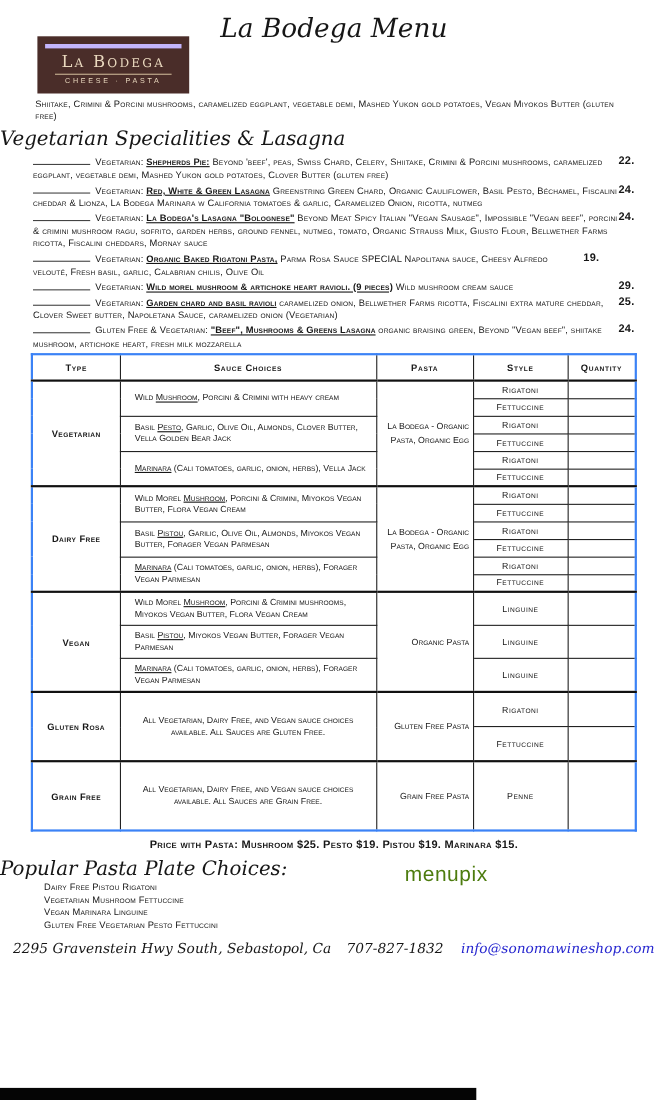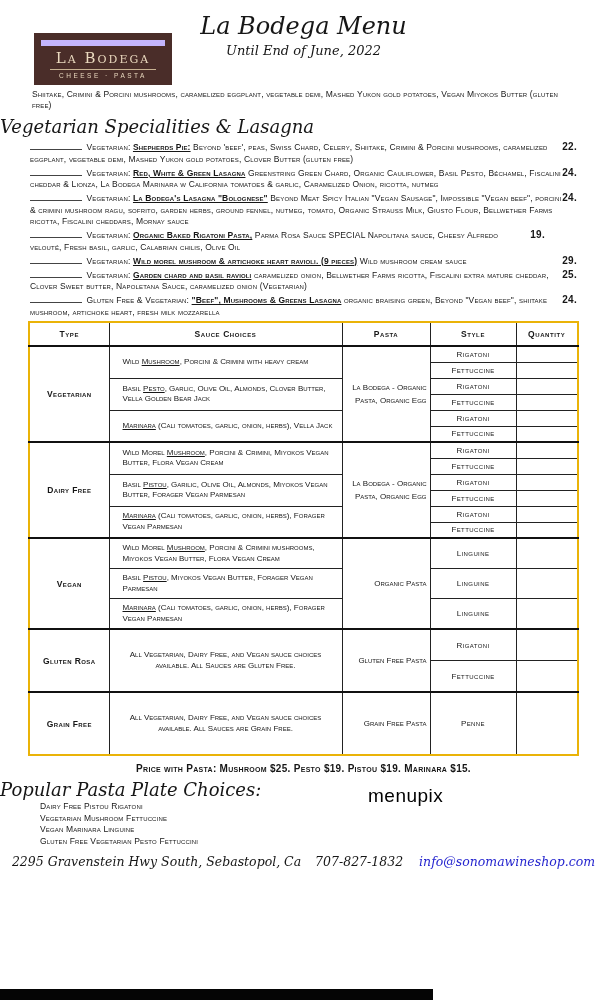--- a/index.html
+++ b/index.html
@@ -13,73 +13,72 @@
   
   .header { position:relative; height:88px; }
   .title-block { text-align:center; padding-top:12px; font-family:"DejaVu Serif", serif; font-style:italic; }
   .menu-title { font-size:24px; font-weight:normal; }
   .menu-subtitle { font-size:13px; margin-top:3px; }
   .logo {
     position:absolute; left:34px; top:33px; width:138px; height:52px;
     background:#4a2d29; color:#ead9bf; text-align:center; padding-top:7px;
   }
   .logo-name { font-family:"DejaVu Serif", serif; font-size:15px; letter-spacing:2px;
-    border-top:6px solid #c4b5fd; margin:0 7px; padding-top:3px; }
+    border-top:4px solid #c4b5fd; margin:0 7px; padding-top:3px; }
   .logo-tagline { font-size:6.5px; letter-spacing:2.5px; border-top:1px solid #c9b393;
     margin:2px 16px 0; padding-top:2px; }
 
   .intro { margin:1px 32px 0; font-size:8.5px; line-height:11px; letter-spacing:.15px; }
 
   .script-title { text-align:left; font-family:"DejaVu Serif", serif; font-style:italic;
     font-weight:normal; font-size:18px; margin:5px 0 4px; }
 
   
   .items { margin:0 30px; font-size:8.5px; line-height:11.5px; letter-spacing:.15px; }
   .item { margin-bottom:1.5px; }
   .iprice { float:right; font-weight:bold; font-size:10px; letter-spacing:.3px; }
   .iprice.inset { margin-right:32px; }
   .leader { display:inline-block; width:52px; height:9px; border-bottom:1px solid #444; margin-right:2px; }
   .iname { font-weight:bold; text-decoration:underline; }
   .ilead:empty { display:none; }
 
   
-  .pasta-table { margin:3px auto 0; border-collapse:collapse; border:2px solid #eab308; font-size:8px; }
+  .pasta-table { margin:3px auto 0; border-collapse:collapse; border:2px solid #3b82f6; font-size:8px; }
   .pasta-table th, .pasta-table td { border:1px solid #222; }
   .pasta-table thead th { font-size:8.5px; letter-spacing:.6px; padding:6px 2px; border-bottom:2px solid #111; }
   th.h-type  { width:80px; }  th.h-sauce { width:233px; } th.h-pasta { width:88px; }
   th.h-style { width:86px; }  th.h-qty   { width:62px; }
   td.type  { text-align:center; font-weight:bold; font-size:8.5px; letter-spacing:.4px; }
   td.sauce { padding:4px 6px 4px 13px; line-height:10.5px; }
   td.sauce.center { text-align:center; padding:20px 8px; }
   td.pasta { text-align:right; line-height:13px; padding:3px; }
   td.style-cell { text-align:center; height:16px; letter-spacing:.4px; padding:2px; }
   tr.group-start > td { border-top:2px solid #111; }
   .u { text-decoration:underline; }
 
   .price-line { text-align:center; font-weight:bold; font-size:10px; letter-spacing:.3px; margin-top:7px; }
 
   .popular-wrap { position:relative; margin-top:2px; }
-  .watermark { position:absolute; left:368px; top:6px; font-size:19px; color:#000000; letter-spacing:.5px; }
+  .watermark { position:absolute; left:368px; top:6px; font-size:19px; color:#4d7c0f; letter-spacing:.5px; }
   .popular-list { list-style:none; margin:1px 0 0 40px; font-size:8.5px; line-height:11.5px; letter-spacing:.15px; }
 
   .footer { text-align:center; font-family:"DejaVu Serif", serif; font-style:italic; font-size:12.5px; margin-top:7px; }
   .footer .phone { margin-left:10px; }
   .footer .email { color:#2626cf; margin-left:12px; cursor:pointer; }
 
   .bottom-bar { position:absolute; left:0; bottom:0; width:433px; height:11px; background:#050505; }
 </style>
 </head>
 <body>
 
 <div class="page">
 
   <div class="header">
     <div class="title-block">
       <div class="menu-title">La Bodega Menu</div>
-      <div class="menu-subtitle">Until End of June, 2022</div>
     </div>
     <div class="logo">
       <div class="logo-name sc">La Bodega</div>
       <div class="logo-tagline">CHEESE · PASTA</div>
     </div>
   </div>
 
   <p class="intro sc">Shiitake, Crimini &amp; Porcini mushrooms, caramelized eggplant, vegetable demi, Mashed Yukon gold potatoes, Vegan Miyokos Butter (gluten free)</p>
 
   <h2 class="script-title">Vegetarian Specialities &amp; Lasagna</h2>

